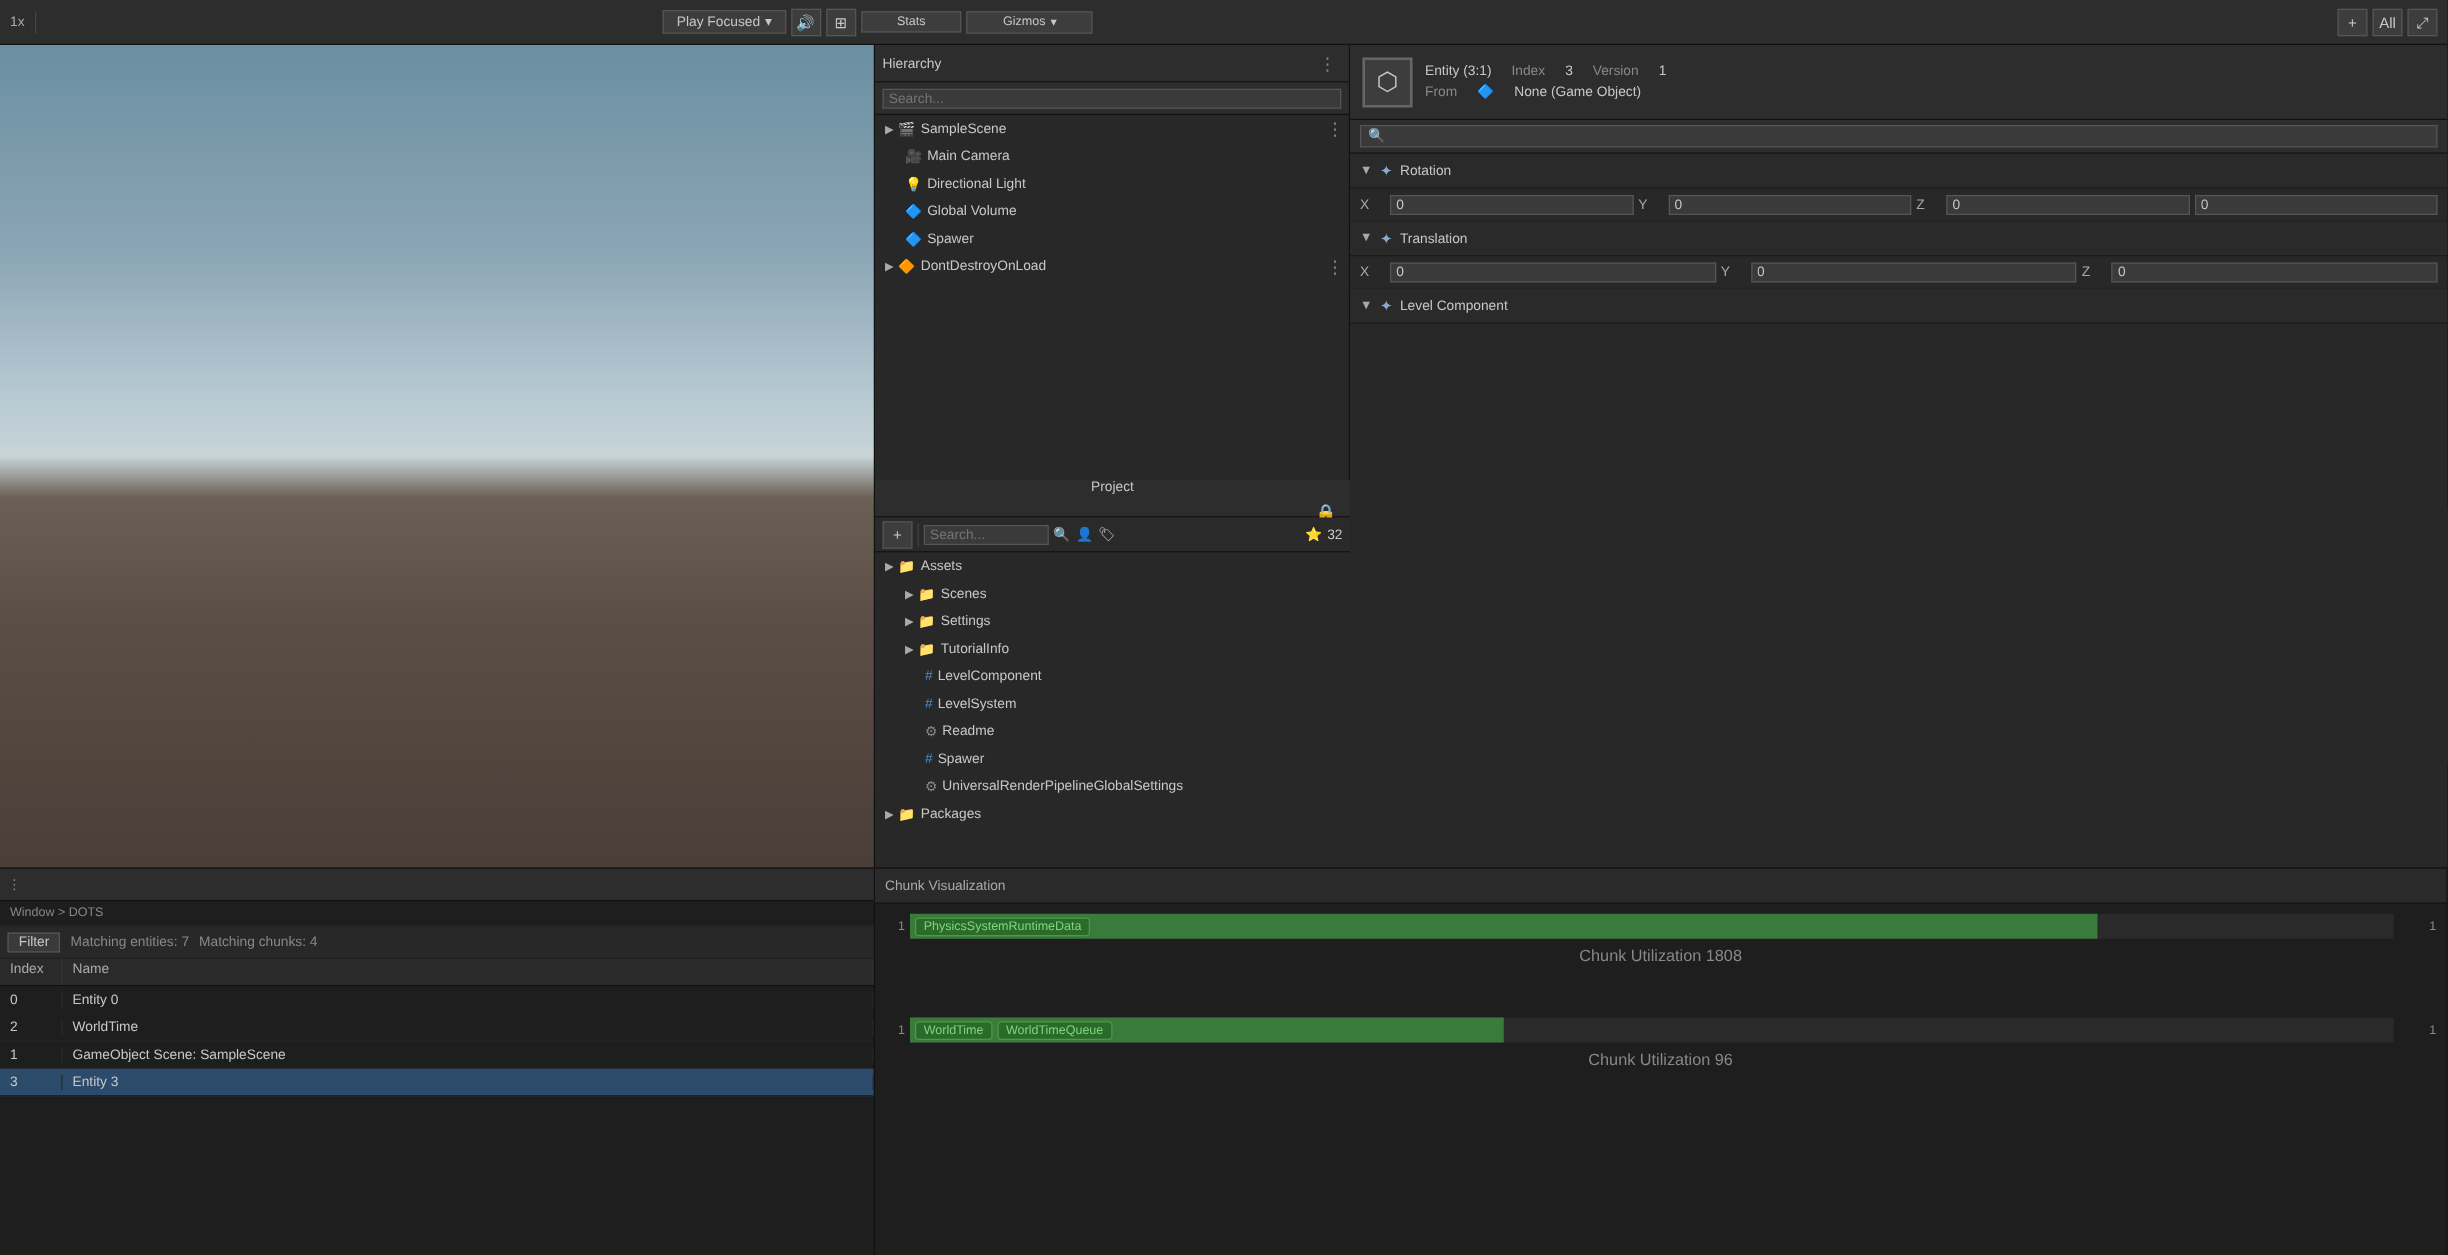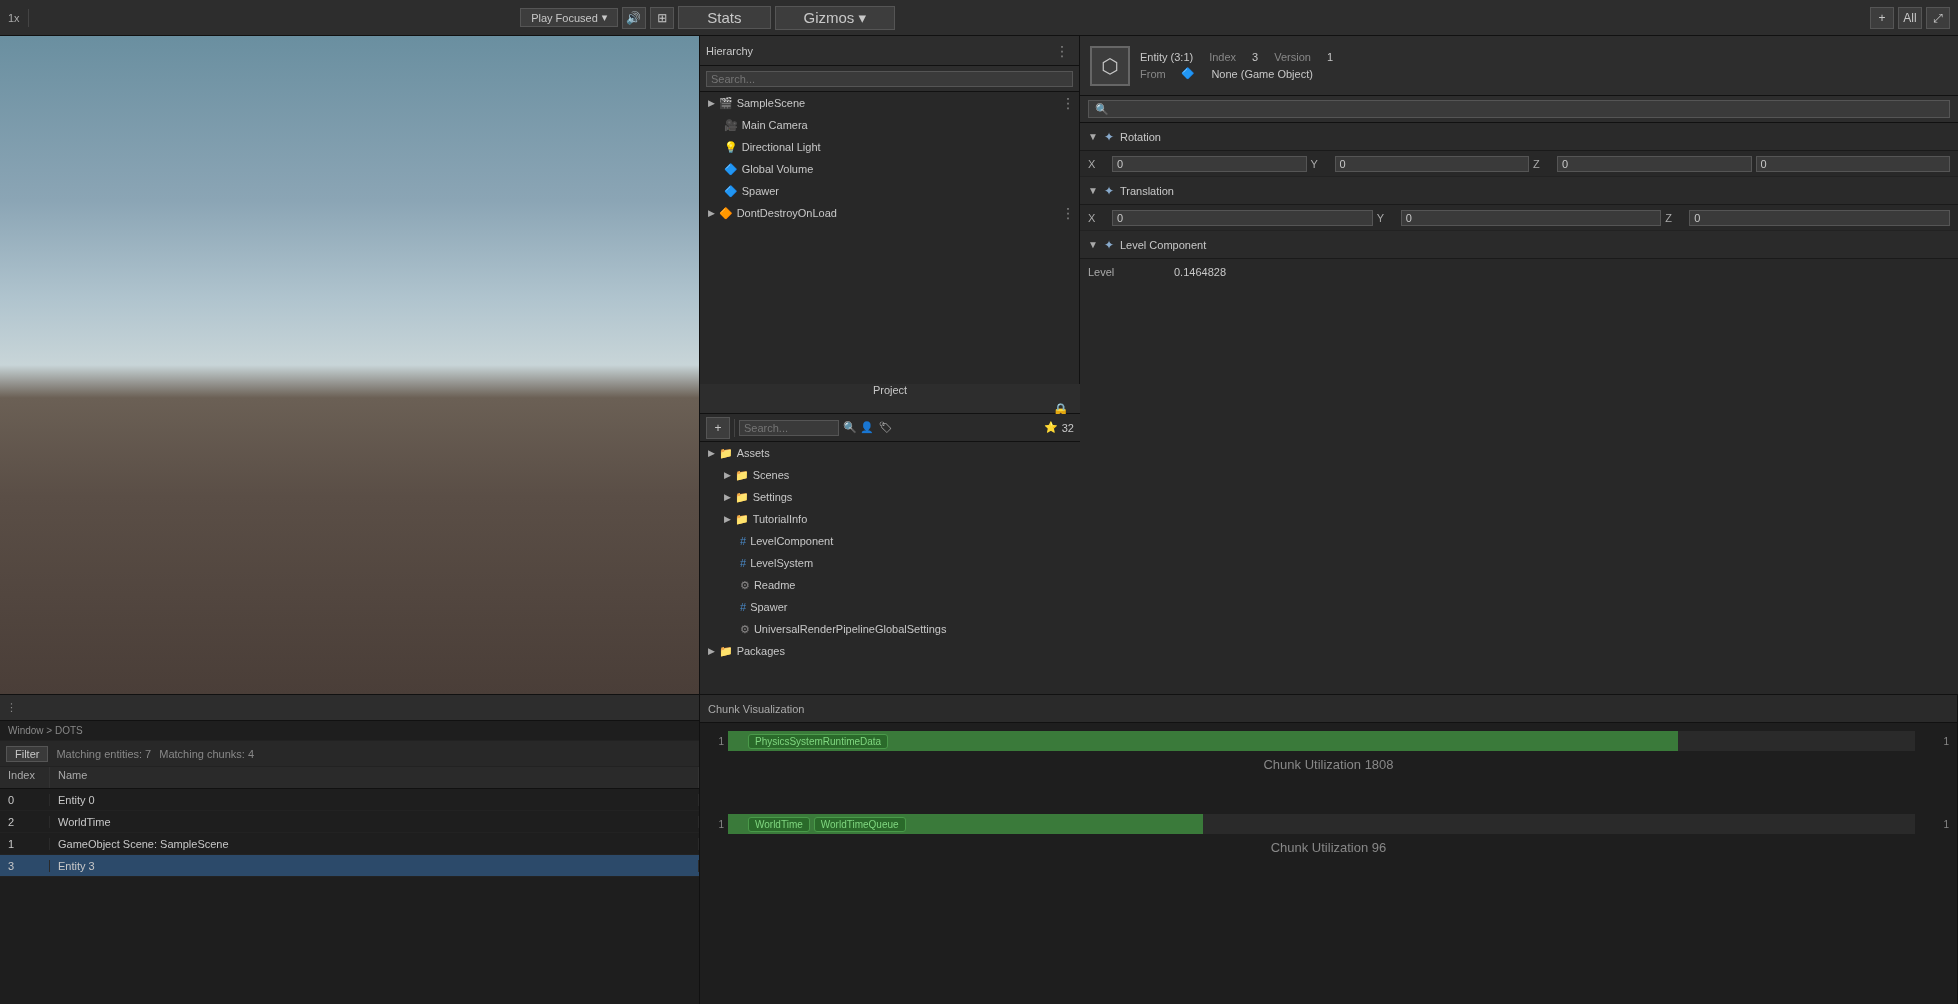--- a/index.html
+++ b/index.html
@@ -50,21 +50,21 @@
       width: 24px; height: 22px;
       display: flex; align-items: center; justify-content: center;
       cursor: pointer;
       font-size: 12px;
     }
     .stats-gizmos {
       background: #3d3d3d;
       border: 1px solid #555;
       color: #c8c8c8;
       padding: 2px 28px;
-      font-size: 15px;
+      font-size: 10px;
       cursor: pointer;
       display: flex; align-items: center; gap: 4px;
     }
 
     
     .main-layout {
       display: flex;
       flex: 1;
       overflow: hidden;
     }
@@ -378,21 +378,21 @@
     .chunk-bar-container {
       flex: 1;
       height: 20px;
       background: #2a2a2a;
       position: relative;
     }
     .chunk-bar {
       height: 100%;
       display: flex;
       align-items: center;
-      padding-left: 20px;
+      padding-left: 4px;
       font-size: 10px;
     }
     .chunk-bar-green { background: #3a7a3a; }
     .chunk-tag {
       display: inline-block;
       background: #2a6a2a;
       color: #7fd67f;
       border: 1px solid #4a9a4a;
       padding: 1px 6px;
       font-size: 10px;
@@ -649,24 +649,20 @@
         <input class="xyz-field" type="text" value="0" style="">
         <span class="xyz-label">Z</span>
         <input class="xyz-field" type="text" value="0" style="">
       </div>
 
       <div class="component-header">
         <span class="arrow">▼</span>
         <span class="comp-icon">✦</span>
         <span>Level Component</span>
       </div>
-      <div class="level-row">
-        <span class="label">Level</span>
-        <span>0.1464828</span>
-      </div>
     </div>
   </div>
 
 </div>
 
 <div class="bottom-section">
 
   <div class="bottom-left">
     <div class="dots-panel">
       <span style="color:#888;">⋮</span>

